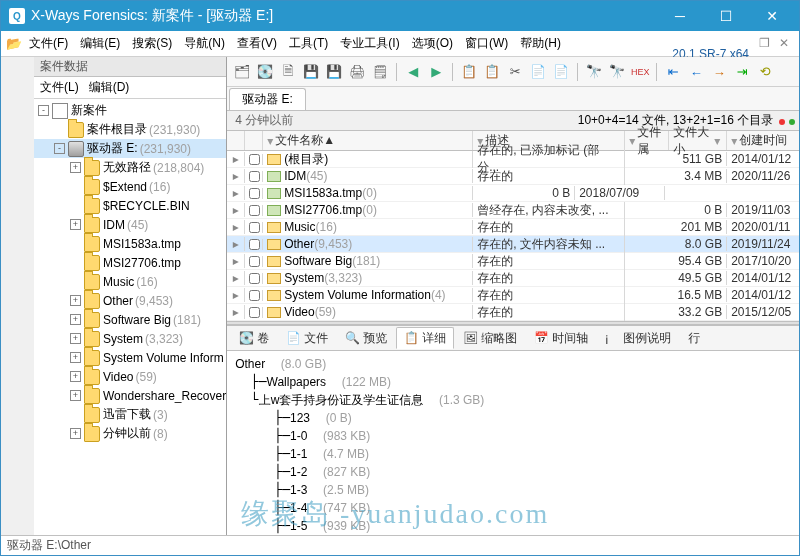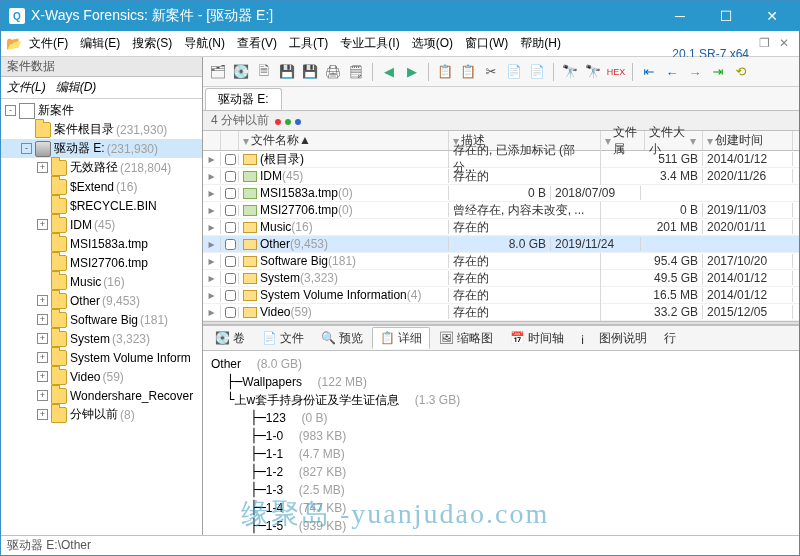--- a/index.html
+++ b/index.html
@@ -7,25 +7,25 @@
 .titlebar { height:30px; background:#2996cc; color:#fff; display:flex; align-items:center; padding:0 4px 0 8px; }
 .titlebar .icon { width:16px; height:16px; background:#fff; border-radius:2px; margin-right:6px; display:flex; align-items:center; justify-content:center; }
 .titlebar .icon::before { content:"Q"; color:#2996cc; font-size:10px; font-weight:bold; }
 .titlebar .title { flex:1; font-size:14px; }
 .winbtns { display:flex; }
 .winbtn { width:46px; height:30px; display:flex; align-items:center; justify-content:center; color:#fff; font-size:14px; }
 .menubar { height:26px; background:#fff; border-bottom:1px solid #d0d0d0; display:flex; align-items:center; padding:0 4px; }
 .menubar span.mi { padding:0 6px; color:#000; }
 .menubar .ver { margin-left:auto; color:#2060a0; padding-right:6px;margin-top:20px; }
 .menubar .sysicon { width:16px; height:16px; margin-left:4px; color:#888; }
-.main { display:flex; height:calc(100% - 56px - 20px); }
+.main { display:flex; height:calc(100% - 56px - 20px);padding-left:33px; }
 .leftpane { width:202px; background:#fff; border-right:1px solid #a0a0a0; display:flex; flex-direction:column; }
 .panetitle { height:20px; background:#e8e8e8; border-bottom:1px solid #c0c0c0; padding:0 6px; display:flex; align-items:center; color:#555; }
 .submenu { height:22px; border-bottom:1px solid #d0d0d0; padding:0 6px; display:flex; align-items:center; }
-.submenu span { margin-right:10px;font-style:italic; }
+.submenu span { margin-right:10px; }
 .tree { flex:1; overflow:auto; padding:2px 0; }
 .treerow { height:19px; display:flex; align-items:center; white-space:nowrap; padding-left:4px; }
 .expander { width:11px; height:11px; border:1px solid #888; margin-right:3px; display:flex; align-items:center; justify-content:center; font-size:9px; line-height:1; color:#555; flex-shrink:0; }
 .expander.none { border:none; }
 .ticon { width:16px; height:16px; margin-right:3px; flex-shrink:0; }
 .folder-y { background:#ffd970; border:1px solid #caa020; border-radius:1px 2px 2px 1px; }
 .folder-y::before { content:""; display:block; width:7px; height:3px; background:#ffd970; border:1px solid #caa020; border-bottom:none; position:relative; top:-4px; left:-1px; border-radius:1px 1px 0 0; }
 .drive-i { background:linear-gradient(#e0e0e0,#a0a0a0); border:1px solid #777; border-radius:2px; }
 .case-i { background:#fff; border:1px solid #888; }
 .treerow .lbl { color:#000; }
@@ -193,20 +193,26 @@
           <div class="ticon folder-y"></div>
           <span class="lbl">Video</span>
           <span class="cnt"> (59)</span>
         </div>
         <div class="treerow" style="padding-left: 36px;">
           <div class="expander">+</div>
           <div class="ticon folder-y"></div>
           <span class="lbl">Wondershare_Recover</span>
         </div>
         <div class="treerow" style="padding-left: 36px;">
+          <div class="expander none"></div>
+          <div class="ticon folder-y"></div>
+          <span class="lbl">迅雷下载</span>
+          <span class="cnt"> (3)</span>
+        </div>
+        <div class="treerow" style="padding-left: 36px;">
           <div class="expander">+</div>
           <div class="ticon folder-y"></div>
           <span class="lbl">分钟以前</span>
           <span class="cnt"> (8)</span>
         </div>
       </div>
   </div>
 
   <div class="rightpane">
     <div class="toolbar">
@@ -239,20 +245,21 @@
     </div>
 
     <div class="tab-hdr">
       <div class="tab">
         <span>驱动器 E:</span>
       </div>
     </div>
 
     <div class="inforow">
       <span class="time">4 分钟以前</span>
+      <span class="stats">10+0+4=14 文件, 13+2+1=16 个目录</span>
       <span style="margin-left:6px">
         <span class="dot" style="background:#e33"></span><span class="dot" style="background:#3a3"></span><span class="dot" style="background:#36c"></span>
       </span>
     </div>
 
     <div class="grid">
       <div class="ghdr">
         <div class="gcol c-exp"></div>
         <div class="gcol c-ic"></div>
         <div class="gcol c-name">
@@ -353,20 +360,21 @@
           <div class="grow hl">
             <div class="gcol c-exp" style="justify-content:center;color:#888">▸</div>
             <div class="gcol c-ic">
               <input type="checkbox" style="width: 11px; height: 11px;">
             </div>
             <div class="gcol c-name">
               <div class="folder-yy"></div>
               <span class="nm">Other</span> 
               <span class="gray">(9,453)</span>
             </div>
+            <div class="gcol c-desc">存在的, 文件内容未知 ...</div>
             <div class="gcol c-attr"></div>
             <div class="gcol c-size">8.0 GB</div>
             <div class="gcol c-date">2019/11/24</div>
           </div>
           <div class="grow ">
             <div class="gcol c-exp" style="justify-content:center;color:#888">▸</div>
             <div class="gcol c-ic">
               <input type="checkbox" style="width: 11px; height: 11px;">
             </div>
             <div class="gcol c-name">

